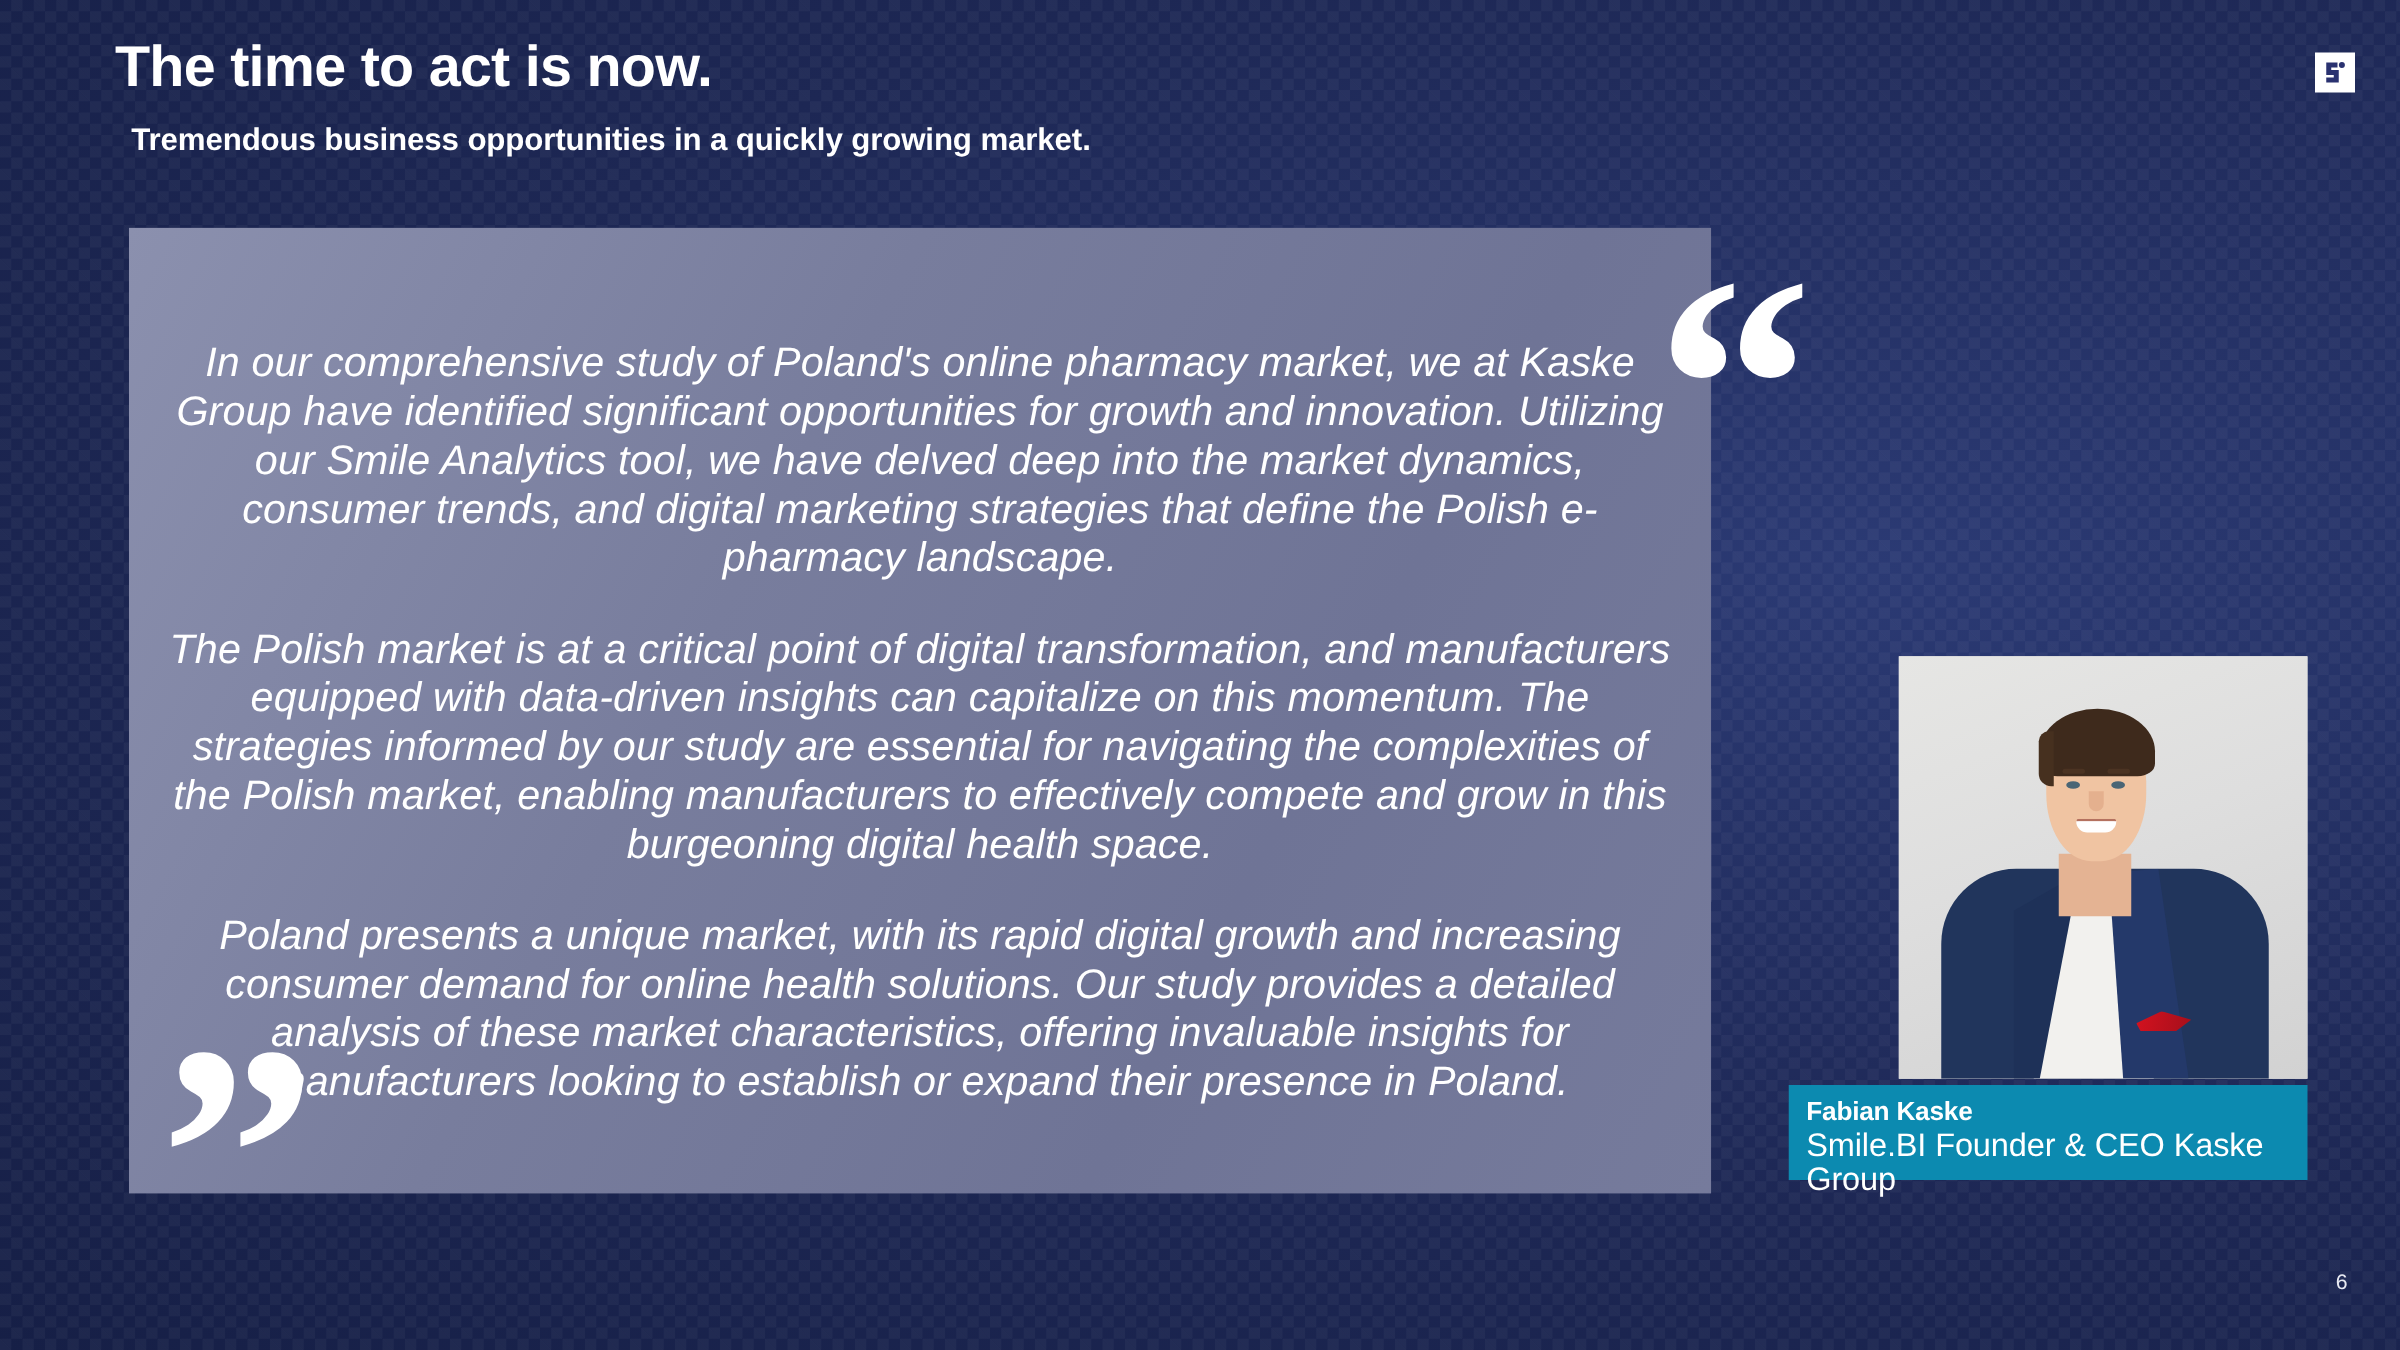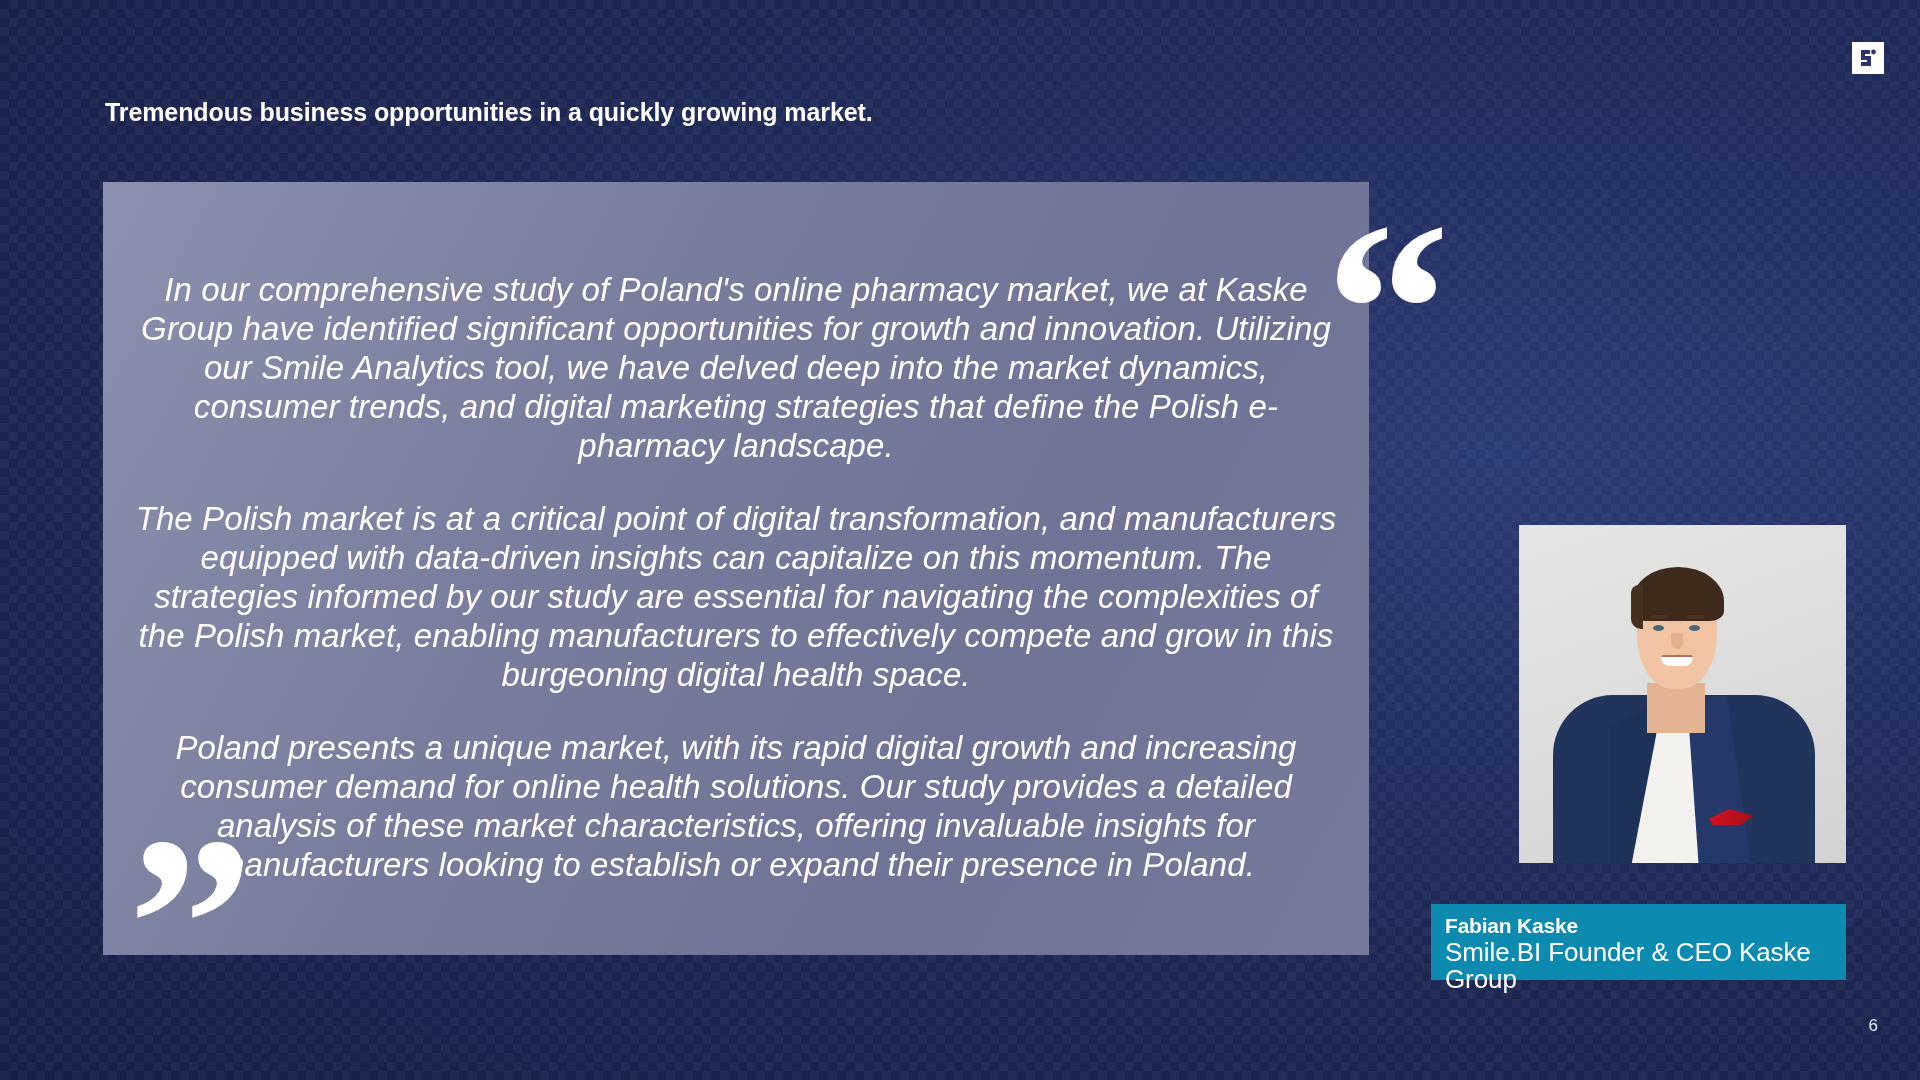--- a/index.html
+++ b/index.html
@@ -229,21 +229,20 @@
     border-radius: 0 0 8px 8px;
   }
 
   
   .caption {
     position: absolute;
     left: 1431px; top: 868px;
     width: 415px; height: 76px;
     background: #0c8ab0;
     padding: 9px 16px 0 14px;
-    margin-top: 36px;
   }
   .caption-name {
     font-size: 21px;
     font-weight: bold;
     color: #ffffff;
     letter-spacing: -0.2px;
     line-height: 26px;
   }
   .caption-role {
     font-size: 26px;
@@ -259,20 +258,21 @@
     right: 42px; bottom: 44px;
     font-size: 17px;
     color: #e8eaf2;
   }
 </style>
 </head>
 <body>
 
 <div class="slide">
 
+  <div class="title">The time to act is now.</div>
   <div class="subtitle">Tremendous business opportunities in a quickly growing market.</div>
 
   <div class="logo">
     <svg width="22" height="22" viewBox="0 0 22 22" aria-hidden="true">
       <path d="M4 3 H13 V7 H8 V9 H14 V19 H4 V15 H10 V13 H4 Z" fill="#2a3270"></path>
       <circle cx="16.5" cy="5" r="2.4" fill="#2a3270"></circle>
     </svg>
   </div>
 
   <div class="quote-card"></div>

